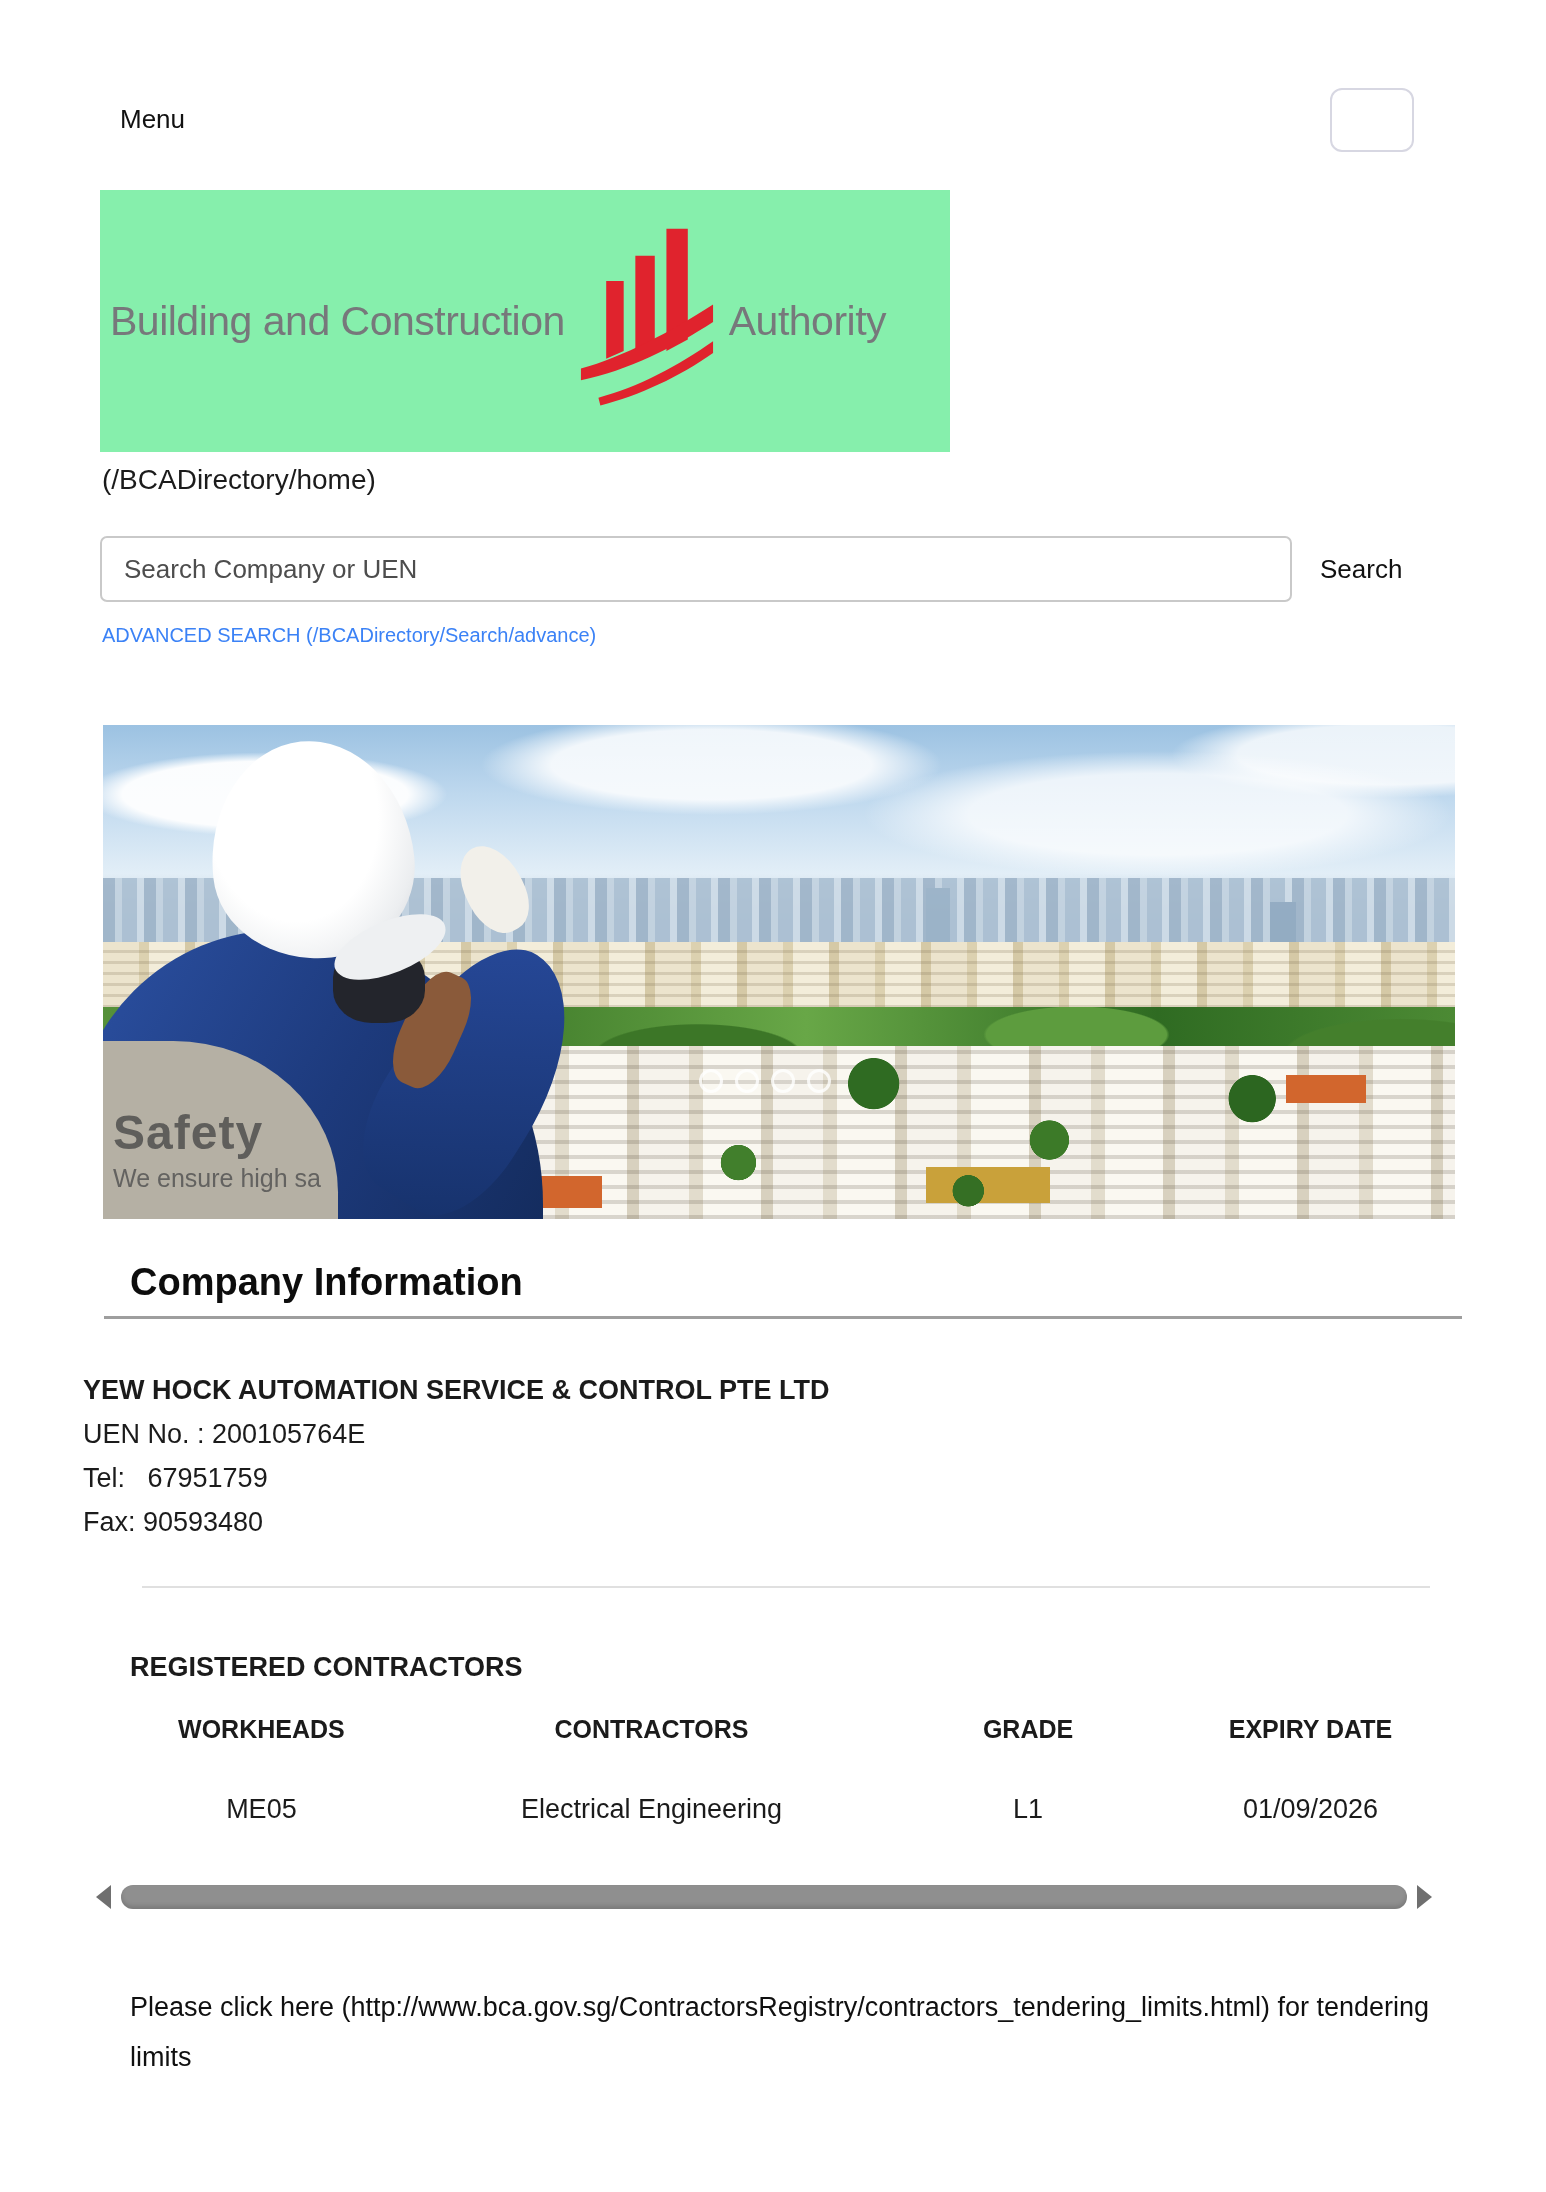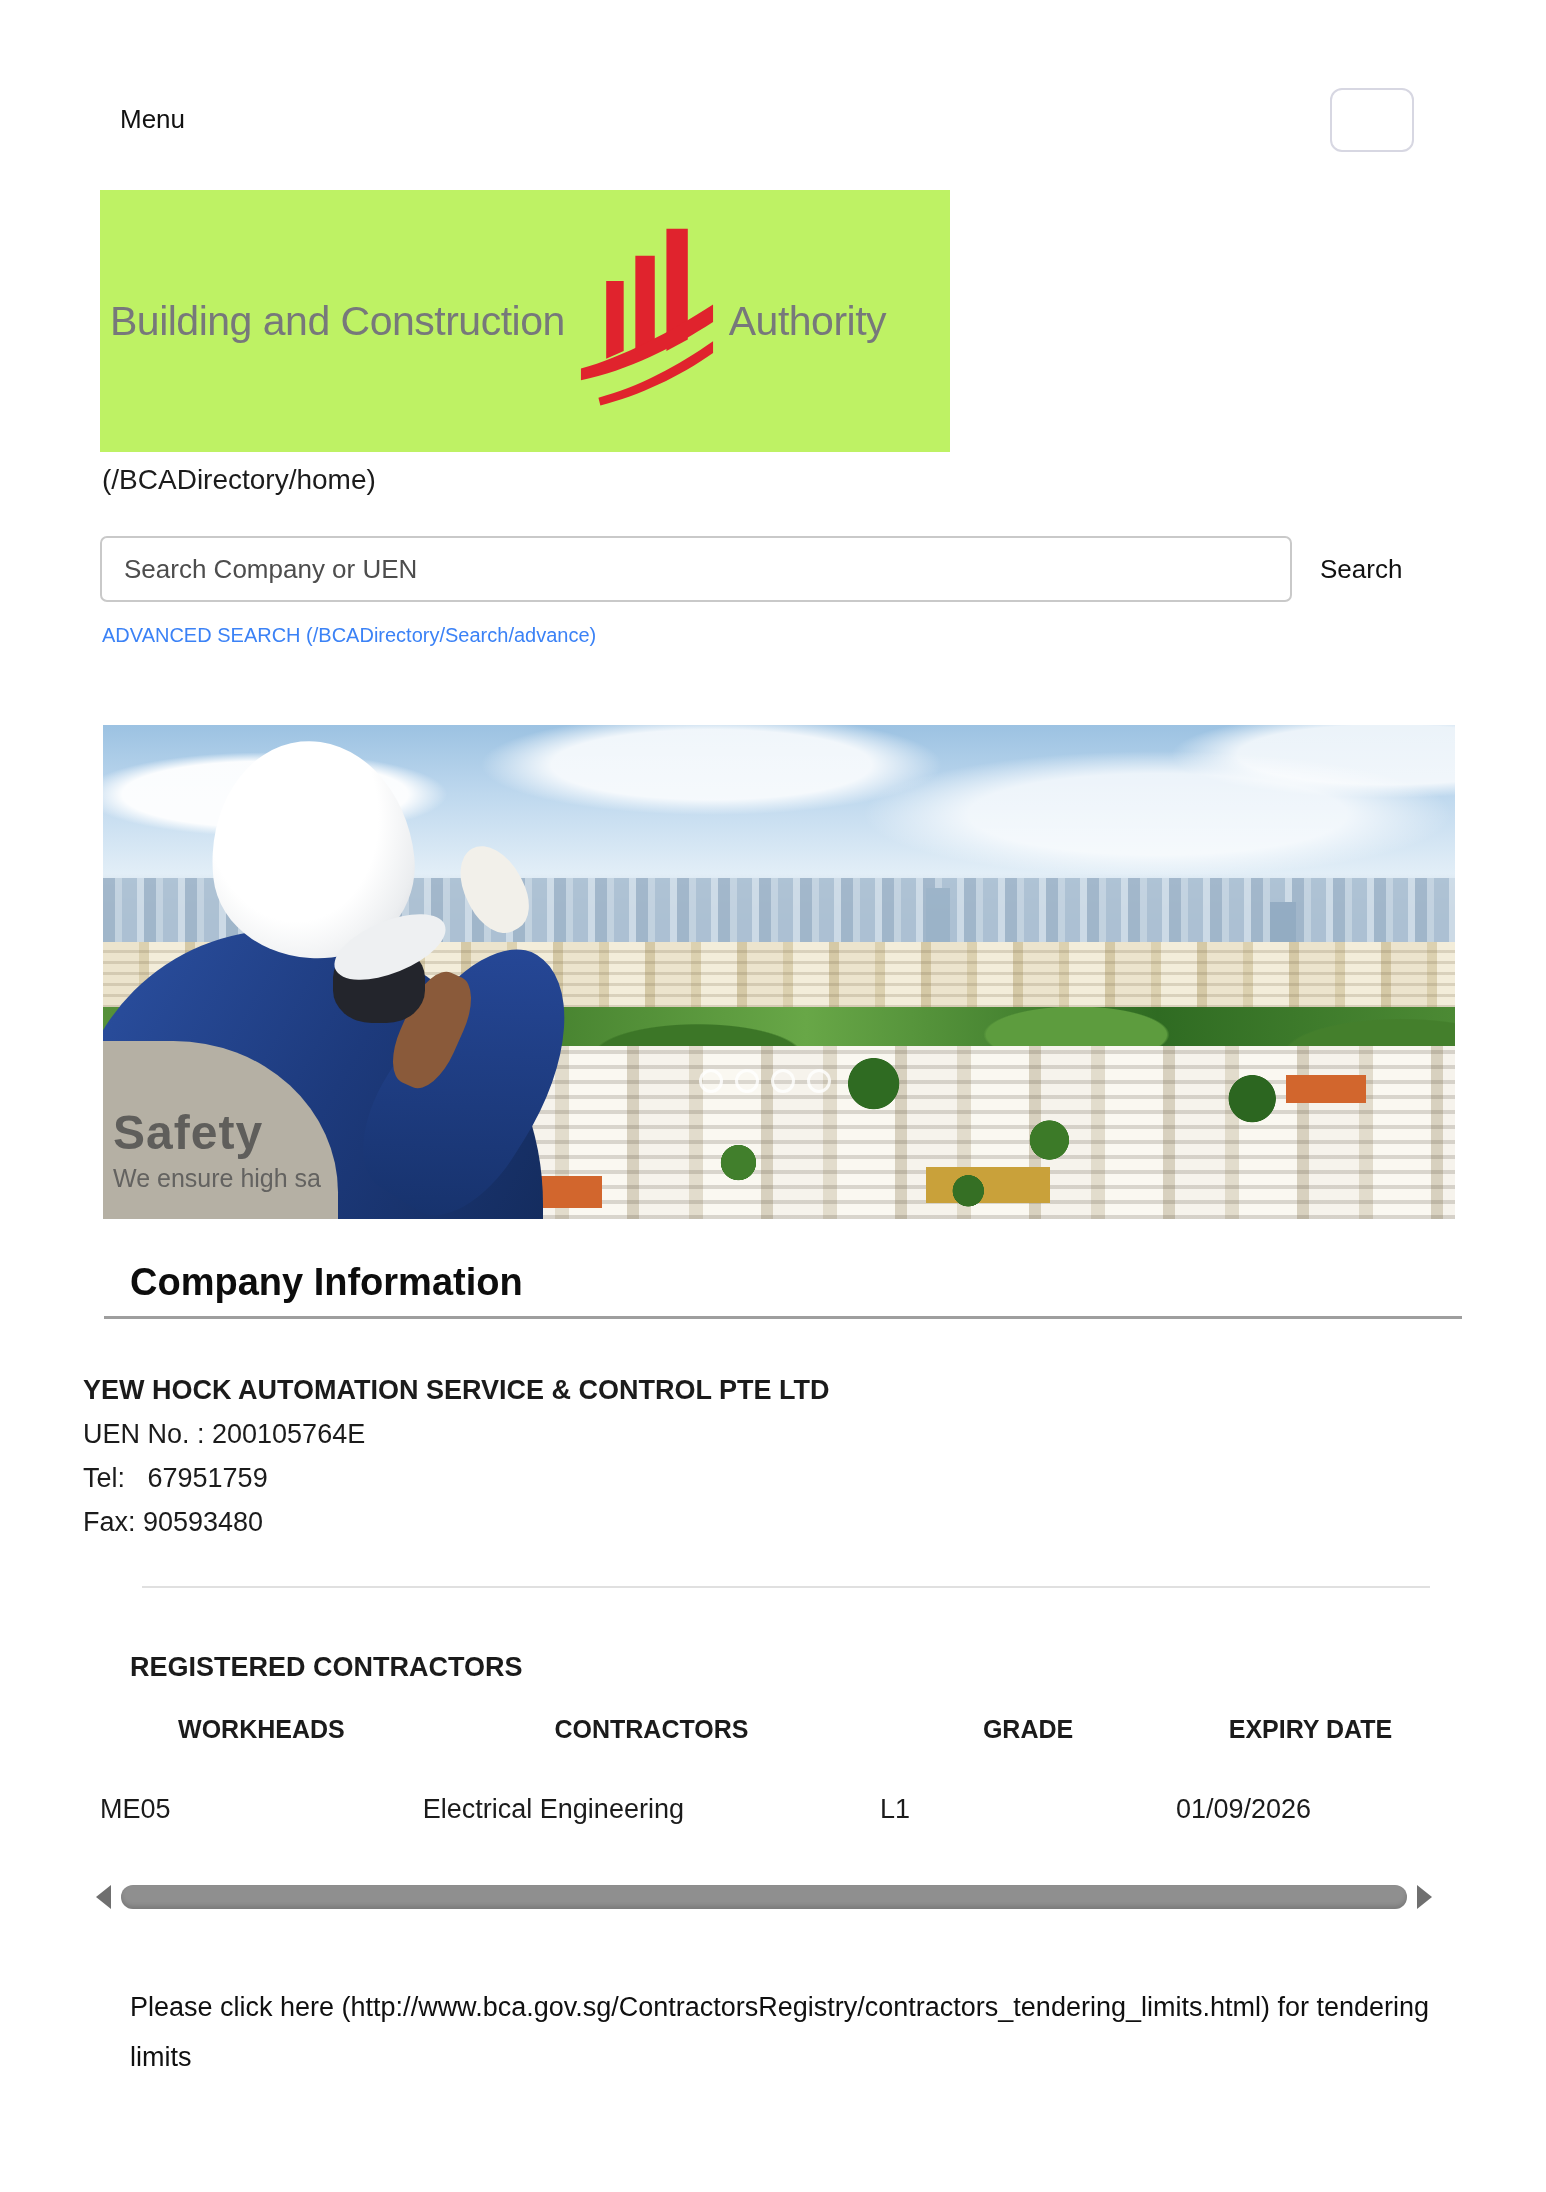--- a/index.html
+++ b/index.html
@@ -5,21 +5,21 @@
   * { box-sizing: border-box; margin: 0; padding: 0; }
   html,body { width:1546px; height:2192px; background:#ffffff; }
   body { font-family: "Liberation Sans", "DejaVu Sans", sans-serif; color:#1b1b1b; overflow:hidden; }
 
   
   .topbar { display:flex; justify-content:space-between; align-items:flex-start; padding:88px 132px 0 120px; }
   .menu-label { font-size:26px; margin-top:16px; color:#111; }
   .nav-toggle { width:84px; height:64px; border:2px solid #d7d7e2; border-radius:12px; background:#fff; }
 
   
-  .logo-box { margin:38px 0 0 100px; width:850px; height:262px; background:#bef264; display:flex; align-items:center; padding:0 10px; }
+  .logo-box { margin:38px 0 0 100px; width:850px; height:262px; background:#86efac; display:flex; align-items:center; padding:0 10px; }
   .logo-text { font-size:41px; color:#77787b; letter-spacing:-0.5px; white-space:nowrap; }
   .logo-mark { margin:0 14px; flex:0 0 auto; }
   .home-link { margin:12px 0 0 102px; font-size:28px; color:#1b1b1b; }
 
   
   .search-row { margin:40px 0 0 100px; display:flex; align-items:center; }
   .search-input { width:1192px; height:66px; border:2px solid #c9c9c9; border-radius:7px; font-size:26px; padding:0 22px; color:#333; outline:none; font-family:inherit; }
   .search-input::placeholder { color:#4d4d4d; opacity:1; }
   .search-btn { margin-left:28px; font-size:26px; color:#111; background:none; border:none; font-family:inherit; cursor:pointer; }
   .advanced-link { margin:22px 0 0 102px; font-size:20px; color:#3b82f6; }
@@ -101,21 +101,21 @@
   .details { margin:56px 0 0 83px; font-size:27px; }
   .details .co-name { font-weight:bold; }
   .details div { margin-top:13px; white-space:pre-wrap; }
   .details div:first-child { margin-top:0; }
   .light-divider { margin:48px 0 0 142px; width:1288px; height:2px; background:#e0e0e0; }
 
   
   .rc-title { margin:64px 0 0 130px; font-size:27px; font-weight:bold; }
   .rc-table { margin:26px 0 0 100px; width:1345px; border-collapse:collapse; }
   .rc-table th { font-size:25px; font-weight:bold; text-align:center; padding:6px 0; }
-  .rc-table td { font-size:27px; padding:44px 0 6px 0; }
+  .rc-table td { font-size:27px; text-align:center; padding:44px 0 6px 0; }
   .c1{width:24%} .c2{width:34%} .c3{width:22%} .c4{width:20%}
 
   
   .hscroll { margin:54px 0 0 96px; width:1336px; display:flex; align-items:center; }
   .sb-left { width:0; height:0; border-top:12px solid transparent; border-bottom:12px solid transparent; border-right:15px solid #6f6f6f; }
   .sb-right { width:0; height:0; border-top:12px solid transparent; border-bottom:12px solid transparent; border-left:15px solid #6f6f6f; }
   .sb-track { flex:1; margin:0 10px; height:24px; border-radius:12px; background:#f3f3f3; }
   .sb-thumb { width:100%; height:100%; border-radius:12px; background:#8f8f8f; box-shadow:inset 0 -3px 4px rgba(0,0,0,.15); }
 
   

